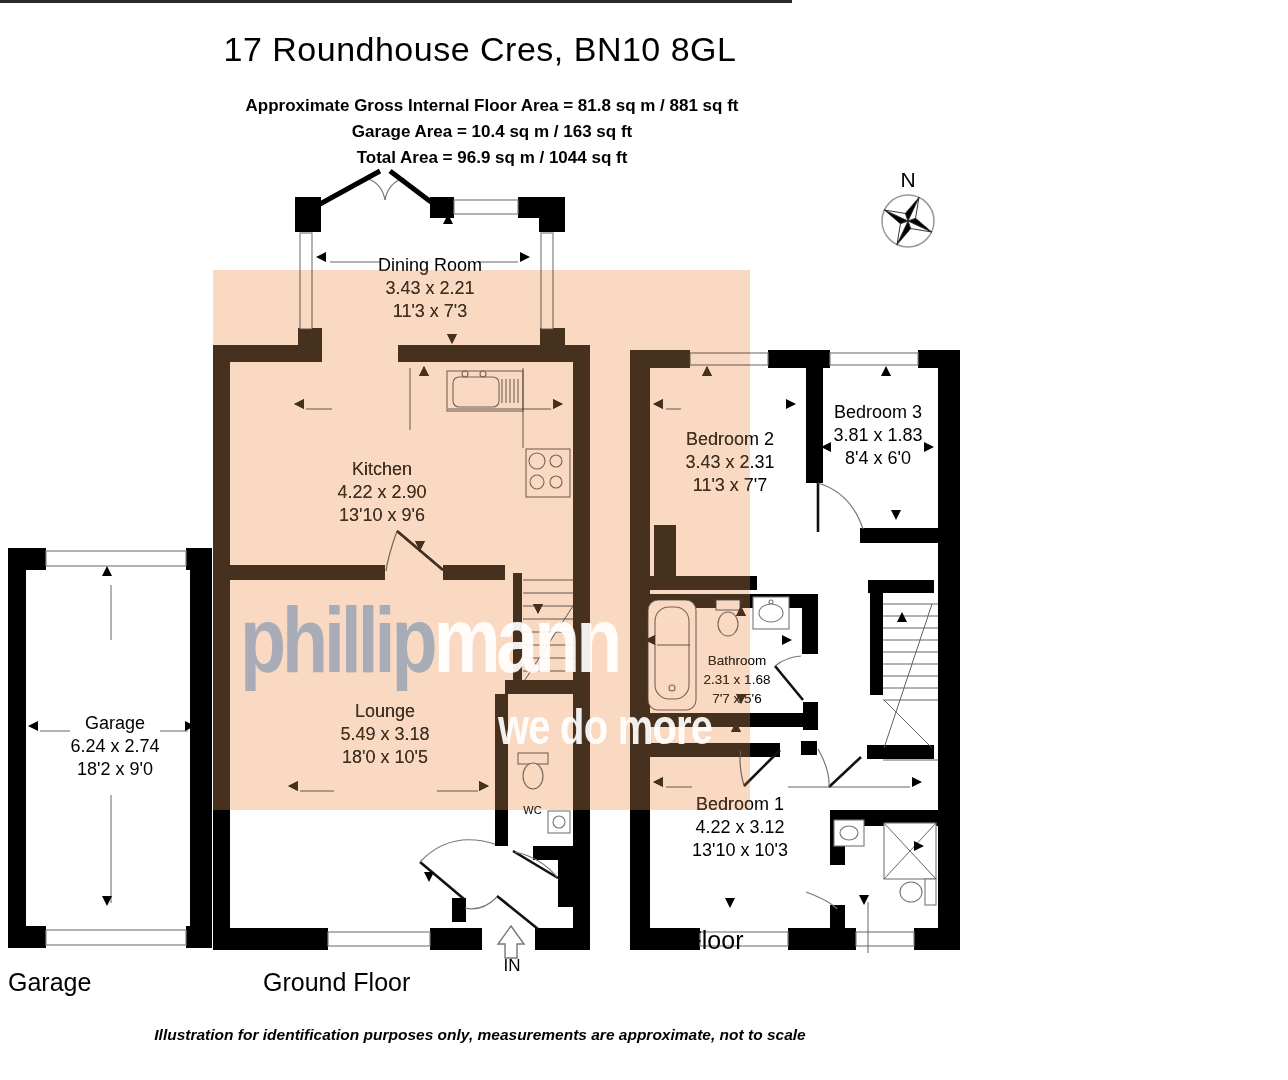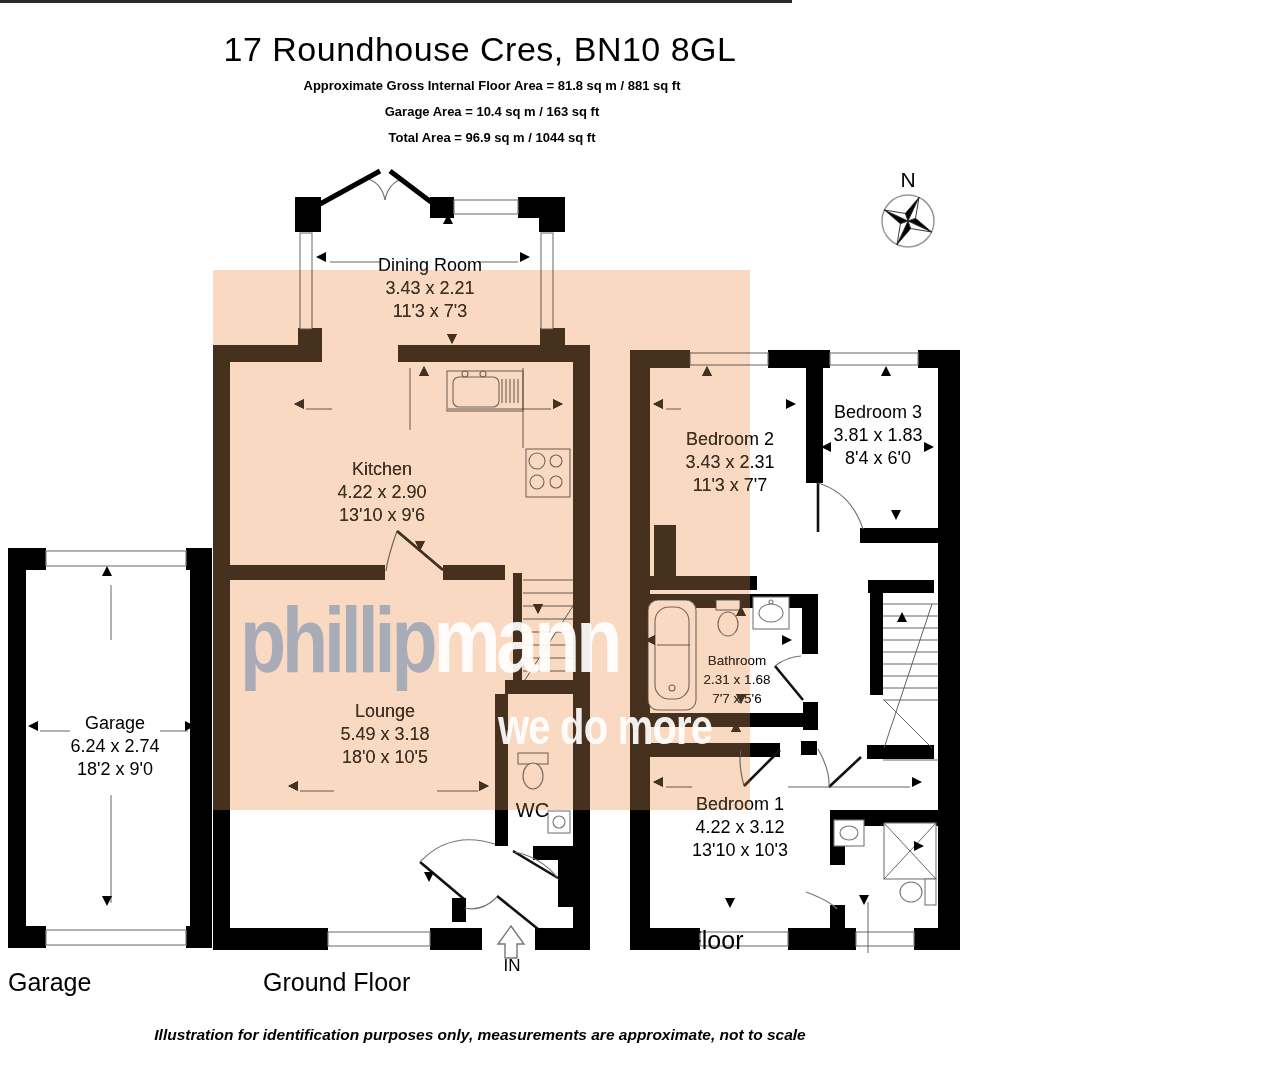--- a/index.html
+++ b/index.html
@@ -2,24 +2,24 @@
 <html><head>
 <meta charset="utf-8">
 <style>
   html,body{margin:0;padding:0;background:#fff;}
   .plan{position:relative;width:1288px;height:1080px;background:#fff;isolation:isolate;
         font-family:"Liberation Sans","DejaVu Sans",sans-serif;color:#000;overflow:hidden;}
   .abs{position:absolute;}
   .wall{position:absolute;background:#000;}
   .hdr{position:absolute;left:0;top:30px;width:960px;text-align:center;}
   .hdr .title{font-size:34px;font-weight:400;letter-spacing:.5px;}
-  .hdr .sub{font-size:13px;font-weight:700;line-height:26px;margin-top:4px;padding-left:24px;}
+  .hdr .sub{font-size:17px;font-weight:700;line-height:26px;margin-top:24px;padding-left:24px;}
   .room-label{position:absolute;text-align:center;font-size:18px;line-height:23px;}
   .room-label.sm{font-size:13.5px;line-height:19px;}
-  .room-label.one{font-size:20px;}
+  .room-label.one{font-size:11px;}
   .floor-label{position:absolute;font-size:25px;font-weight:400;}
   .footer{position:absolute;left:0;top:1026px;width:960px;text-align:center;font-size:15.5px;font-weight:700;font-style:italic;}
   .in-label{position:absolute;font-size:17px;text-align:center;}
   .callout{position:absolute;left:833px;top:953px;width:96px;background:#fff;border:1px solid #aaa;
            text-align:center;font-size:15px;line-height:22px;padding:2px 0;}
   .ar{position:absolute;width:0;height:0;border-style:solid;border-color:transparent;}
   .ar.l{border-width:5px 10px 5px 0;border-right-color:#000;}
   .ar.r{border-width:5px 0 5px 10px;border-left-color:#000;}
   .ar.u{border-width:0 5px 10px 5px;border-bottom-color:#000;}
   .ar.d{border-width:10px 5px 0 5px;border-top-color:#000;}

